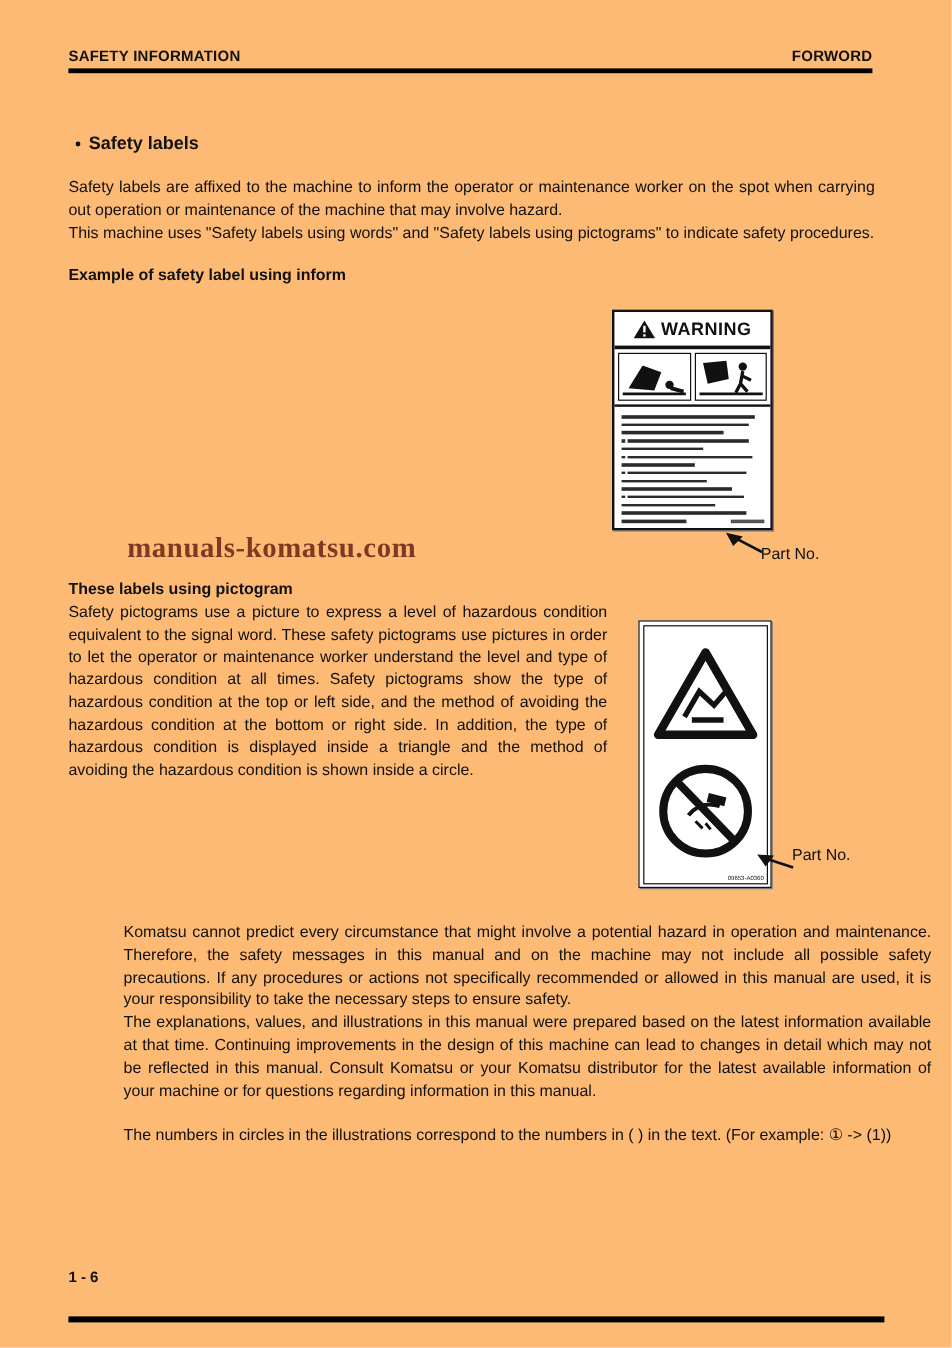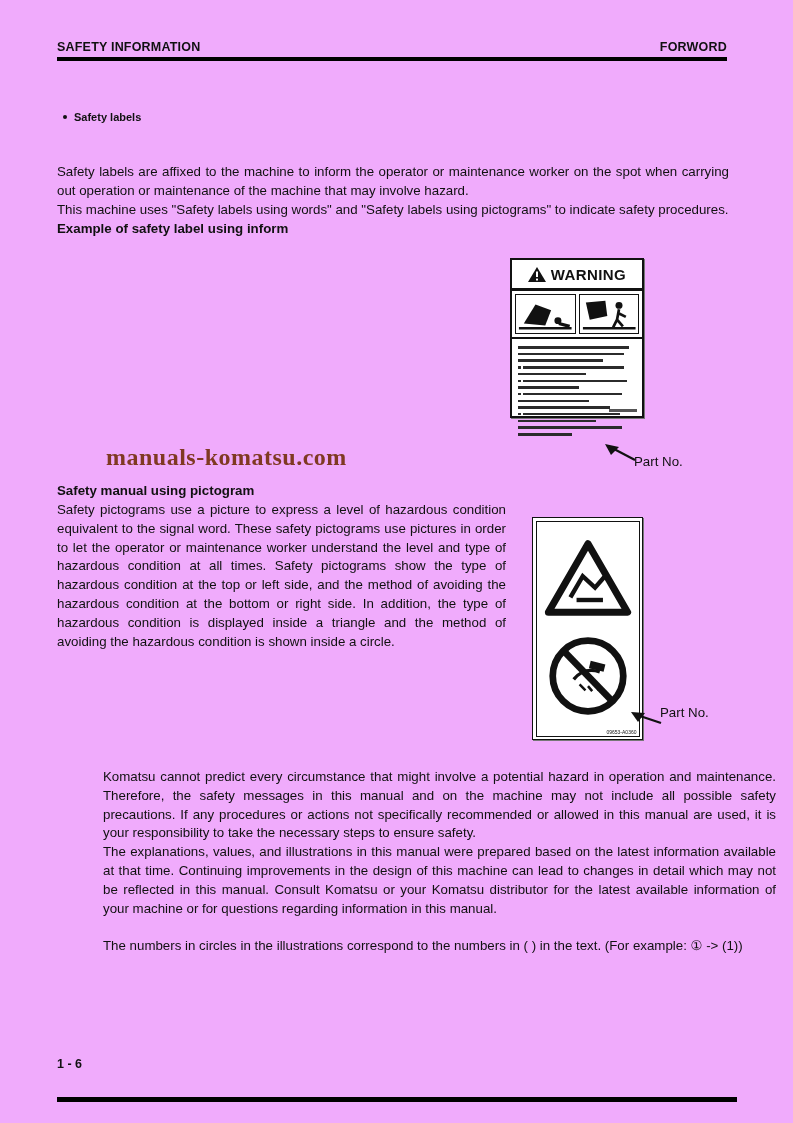--- a/index.html
+++ b/index.html
@@ -1,41 +1,41 @@
 <!DOCTYPE html>
 <html><head>
 <meta charset="utf-8">
 <style>
   html,body { margin:0; padding:0; background:#e8e8e8; }
   .page {
     position:relative; width:793px; height:1123px; margin:0 auto;
-    background:#f0abfc; color:#111;
+    background:#fdba74; color:#111;
     font-family:"Liberation Sans", sans-serif;
     overflow:hidden;
     text-decoration:underline;
   }
   
   .hdr { position:absolute; left:57px; top:40px; width:670px;
          display:flex; justify-content:space-between;
          font-weight:bold; font-size:12.5px; letter-spacing:0.2px; }
   .rule-top { position:absolute; left:57px; top:57px; width:670px; height:3.5px; background:#000; }
   
   .bullet-row { position:absolute; left:63px; top:111px; display:flex; align-items:center; gap:7px;
-                font-weight:bold; font-size:11px; }
+                font-weight:bold; font-size:15px; }
   .dot { width:4px; height:4px; background:#111; border-radius:50%; flex:0 0 auto; }
   
   .bodytext { font-size:13.3px; line-height:18.8px; text-align:justify; }
-  .intro { position:absolute; left:57px; top:147px; width:672px;margin-top:16px; }
+  .intro { position:absolute; left:57px; top:147px; width:672px; }
   .intro p { margin:0; }
   .h-bold { position:absolute; font-size:13.3px; font-weight:bold; }
   .h-example { left:57px; top:221px; }
   .h-pictogram { left:57px; top:483px; }
   .picto-body { position:absolute; left:57px; top:501px; width:449px; }
   
-  .wlabel { position:absolute; left:510px; top:258px; width:134px; height:160px;
+  .wlabel { position:absolute; left:510px; top:258px; width:134px; height:184px;
             border:2px solid #111; background:#fff; box-sizing:border-box;
             display:flex; flex-direction:column; box-shadow:1px 1px 0 #777; }
   .wlabel-head { display:flex; align-items:center; justify-content:center; gap:5px;
                  height:28px; border-bottom:3px solid #111;
                  font-weight:bold; font-size:15px; letter-spacing:0.4px; flex:0 0 auto; }
   .wlabel-picto { display:flex; gap:3px; padding:3px; border-bottom:2px solid #111;
                   height:48px; box-sizing:border-box; flex:0 0 auto; }
   .wp-cell { flex:1; border:1.5px solid #111; position:relative; overflow:hidden; }
   .wp-cell svg { display:block; width:100%; height:100%; }
   .wlabel-fine { flex:1; padding:5px 6px 3px; display:flex; flex-direction:column; }
@@ -140,21 +140,21 @@
   </div>
 
   <svg class="arrow arrow1" width="36" height="20" viewBox="0 0 36 20">
     <line x1="33" y1="17" x2="12" y2="6" stroke="#111" stroke-width="2.2"></line>
     <polygon points="3,1 17,4 9,12" fill="#111"></polygon>
   </svg>
   <div class="partno partno1">Part No.</div>
 
   <div class="watermark" style="color: rgb(127, 57, 34);">manuals-komatsu.com</div>
 
-  <div class="h-bold h-pictogram">Safety manual using pictogram</div>
+  <div class="h-bold h-pictogram">These labels using pictogram</div>
 
   <div class="picto-body bodytext">Safety pictograms use a picture to express a level of hazardous condition equivalent to the signal word.  These safety pictograms use pictures in order to let the operator or maintenance worker understand the level and type of hazardous condition at all times.  Safety pictograms show the type of hazardous condition at the top or left side, and the method of avoiding the hazardous condition at the bottom or right side.  In addition, the type of hazardous condition is displayed inside a triangle and the method of avoiding the hazardous condition is shown inside a circle.</div>
 
   <div class="plabel">
     <div class="plabel-inner">
       <svg width="88" height="78" viewBox="0 0 100 88">
         <path d="M50 5 L95 83 L5 83 Z" fill="#fff" stroke="#111" stroke-width="8" stroke-linejoin="round"></path>
         <path d="M30 66 L44 42 L58 55 L71 40" stroke="#111" stroke-width="5" fill="none"></path>
         <path d="M37 69 h30" stroke="#111" stroke-width="5"></path>
       </svg>

